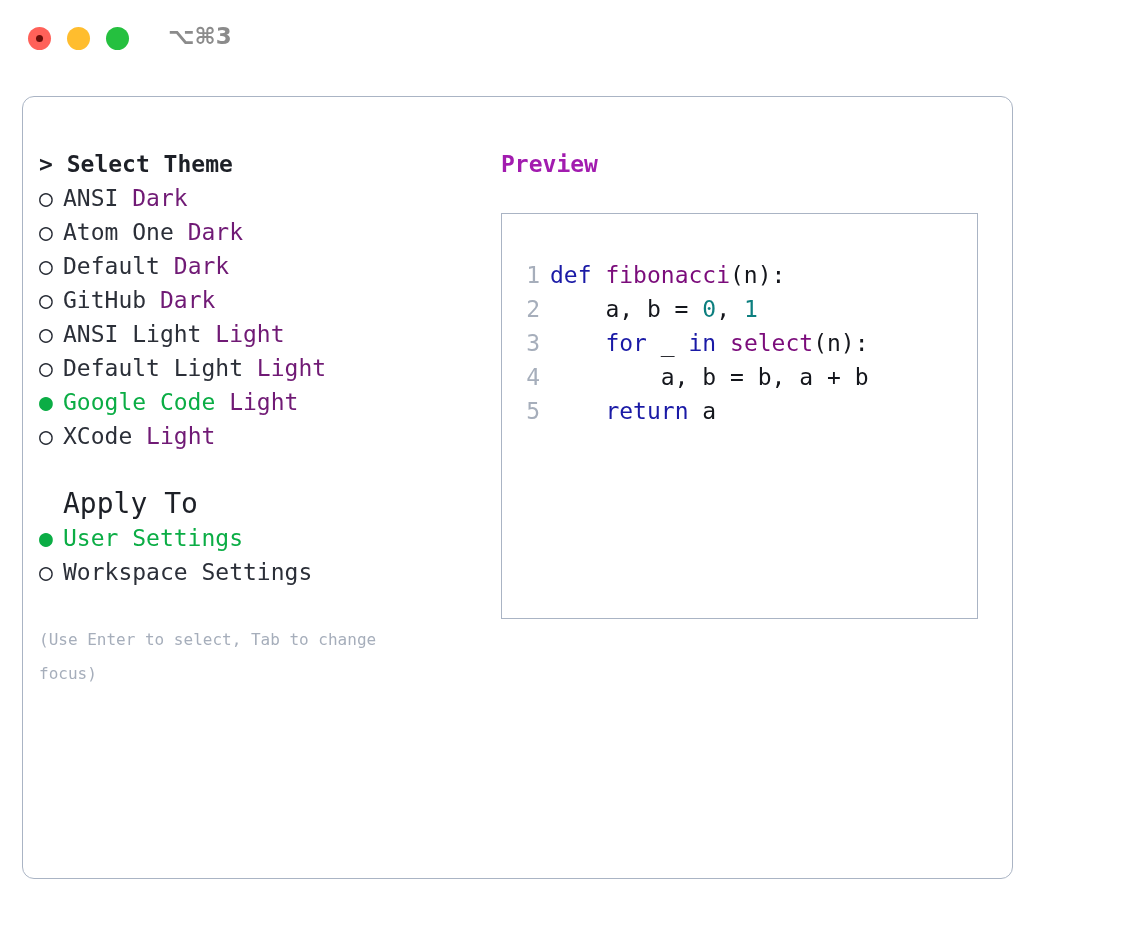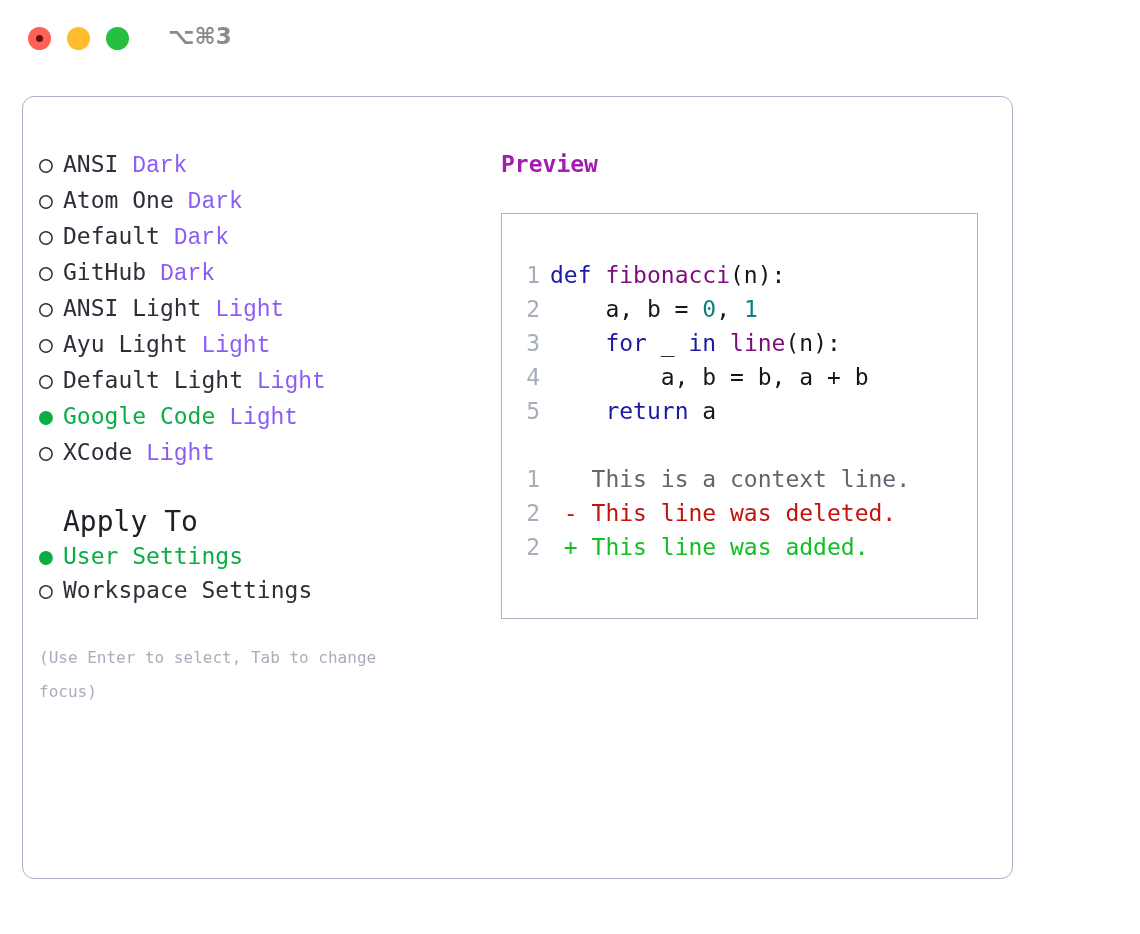--- a/index.html
+++ b/index.html
@@ -103,22 +103,21 @@
     color: #2b2f38;
     white-space: pre;
   }
   .bullet {
     display: inline-block;
     width: 24px;
   }
   .option-row.selected { color: #0bad45; }
   .option-row.selected .bullet { color: #0bad45; }
   .variant-tag {
-    color: #8b5cf6;
-    font-family: Liberation Mono, monospace;
+    color: #701a75;
   }
 
   #apply-to-block {
     margin-top: 34px;
   }
   .apply-heading {
     font-size: 28px;
     line-height: 34px;
     color: #1d2027;
     white-space: pre;
@@ -196,27 +195,27 @@
       <div class="light light-close"></div>
       <div class="light light-minimize"></div>
       <div class="light light-zoom"></div>
     </div>
     <div id="window-shortcut">⌥⌘3</div>
   </div>
 
   <div id="content-panel">
 
     <div id="theme-column">
+      <div class="section-heading bold">&gt; Select Theme</div>
       <div id="theme-list">
           <div class="option-row"><span class="bullet">○</span><span>ANSI</span><span class="variant-tag"> Dark</span></div>
           <div class="option-row"><span class="bullet">○</span><span>Atom One</span><span class="variant-tag"> Dark</span></div>
           <div class="option-row"><span class="bullet">○</span><span>Default</span><span class="variant-tag"> Dark</span></div>
           <div class="option-row"><span class="bullet">○</span><span>GitHub</span><span class="variant-tag"> Dark</span></div>
           <div class="option-row"><span class="bullet">○</span><span>ANSI Light</span><span class="variant-tag"> Light</span></div>
-          <div class="option-row"><span class="bullet">○</span><span>Ayu Light</span><span class="variant-tag"> Light</span></div>
           <div class="option-row"><span class="bullet">○</span><span>Default Light</span><span class="variant-tag"> Light</span></div>
           <div class="option-row selected"><span class="bullet">●</span><span>Google Code</span><span class="variant-tag"> Light</span></div>
           <div class="option-row"><span class="bullet">○</span><span>XCode</span><span class="variant-tag"> Light</span></div>
         </div>
 
       <div id="apply-to-block">
         <div class="apply-heading">Apply To</div>
         <div id="apply-to-list">
             <div class="option-row selected"><span class="bullet">●</span><span>User Settings</span></div>
             <div class="option-row"><span class="bullet">○</span><span>Workspace Settings</span></div>
@@ -226,28 +225,23 @@
       <div id="hint-text">(Use Enter to select, Tab to change focus)</div>
     </div>
 
     <div id="preview-column">
       <div id="preview-heading">Preview</div>
       <div id="code-box">
         <div id="code-inner">
           <div id="code-lines">
               <div class="code-line"><span class="lineno">1</span><span class="kw">def </span><span class="fn">fibonacci</span><span class="plain">(n):</span></div>
               <div class="code-line"><span class="lineno">2</span><span class="plain">    a, b = </span><span class="num">0</span><span class="plain">, </span><span class="num">1</span></div>
-              <div class="code-line"><span class="lineno">3</span><span class="plain">    </span><span class="kw">for</span><span class="plain"> _ </span><span class="kw">in</span><span class="plain"> </span><span class="fn">line</span><span class="plain">(n):</span></div>
+              <div class="code-line"><span class="lineno">3</span><span class="plain">    </span><span class="kw">for</span><span class="plain"> _ </span><span class="kw">in</span><span class="plain"> </span><span class="fn">select</span><span class="plain">(n):</span></div>
               <div class="code-line"><span class="lineno">4</span><span class="plain">        a, b = b, a + b</span></div>
               <div class="code-line"><span class="lineno">5</span><span class="plain">    </span><span class="kw">return</span><span class="plain"> a</span></div>
             </div>
           <div class="diff-gap"></div>
-          <div id="diff-lines">
-              <div class="code-line diff-context"><span class="lineno">1</span><span>   </span><span>This is a context line.</span></div>
-              <div class="code-line diff-del"><span class="lineno">2</span><span> - </span><span>This line was deleted.</span></div>
-              <div class="code-line diff-add"><span class="lineno">2</span><span> + </span><span>This line was added.</span></div>
-            </div>
         </div>
       </div>
     </div>
 
   </div>
 </div>
 
 </body></html>

